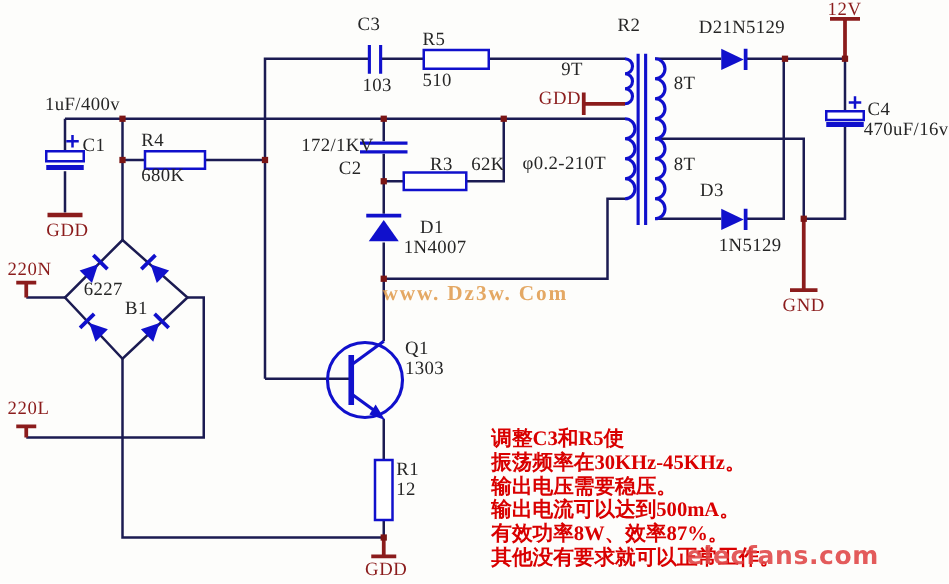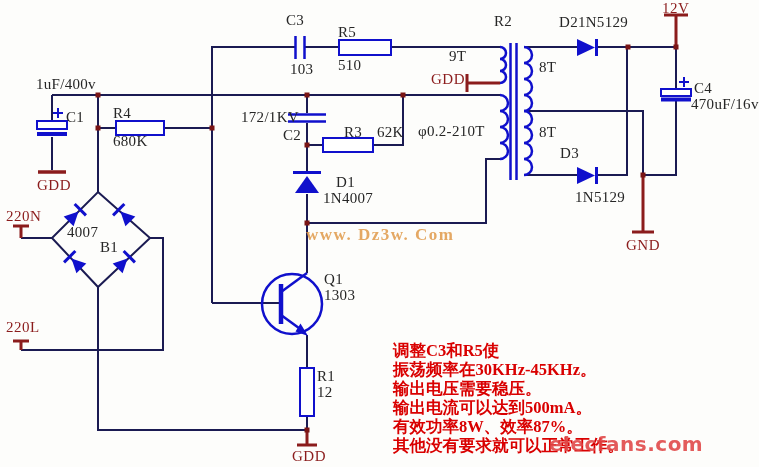--- a/index.html
+++ b/index.html
@@ -185,26 +185,26 @@
 
 <span class="lbl" style="left:36px;top:76px">1uF/400v</span>
 <span class="lbl" style="left:66px;top:109px">C1</span>
 <span class="lbl" style="left:113px;top:105px">R4</span>
 <span class="lbl" style="left:113px;top:133px">680K</span>
 <span class="lbl" style="left:286px;top:12px">C3</span>
 <span class="lbl" style="left:290px;top:61px">103</span>
 <span class="lbl" style="left:338px;top:24px">R5</span>
 <span class="lbl" style="left:338px;top:57px">510</span>
 <span class="lbl" style="left:241px;top:109px">172/1KV</span>
-<span class="lbl" style="left:283px;top:127px">C2</span>
+<span class="lbl" style="left:271px;top:127px">C2</span>
 <span class="lbl" style="left:344px;top:124px">R3</span>
 <span class="lbl" style="left:377px;top:124px">62K</span>
 <span class="lbl" style="left:336px;top:174px">D1</span>
 <span class="lbl" style="left:323px;top:190px">1N4007</span>
-<span class="lbl" style="left:67px;top:224px">4007</span>
+<span class="lbl" style="left:67px;top:224px">6227</span>
 <span class="lbl" style="left:100px;top:239px">B1</span>
 <span class="lbl" style="left:324px;top:271px">Q1</span>
 <span class="lbl" style="left:324px;top:287px">1303</span>
 <span class="lbl" style="left:317px;top:368px">R1</span>
 <span class="lbl" style="left:317px;top:384px">12</span>
 <span class="lbl" style="left:494px;top:13px">R2</span>
 <span class="lbl" style="left:449px;top:48px">9T</span>
 <span class="lbl" style="left:539px;top:59px">8T</span>
 <span class="lbl" style="left:539px;top:124px">8T</span>
 <span class="lbl" style="left:418px;top:123px">φ0.2-210T</span>

